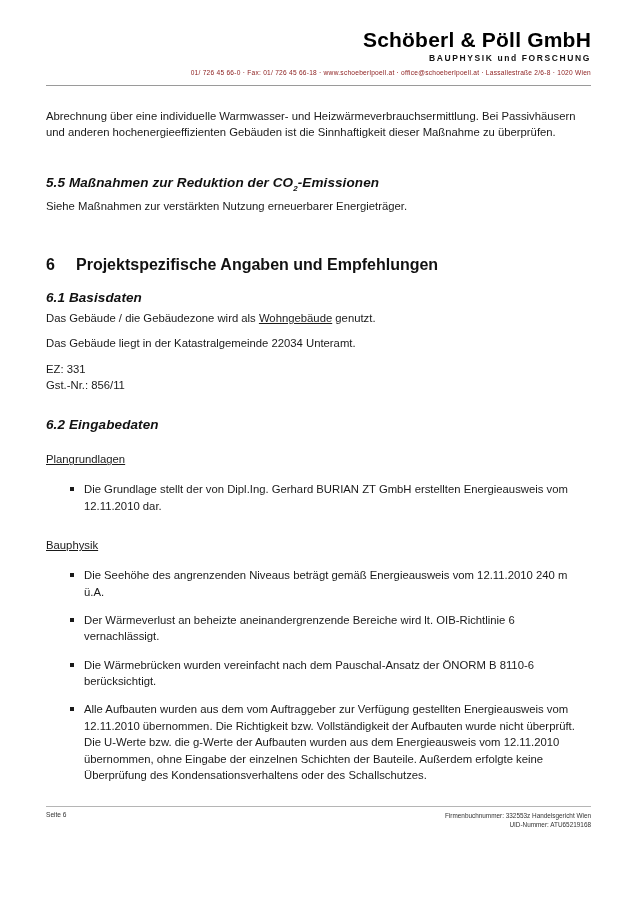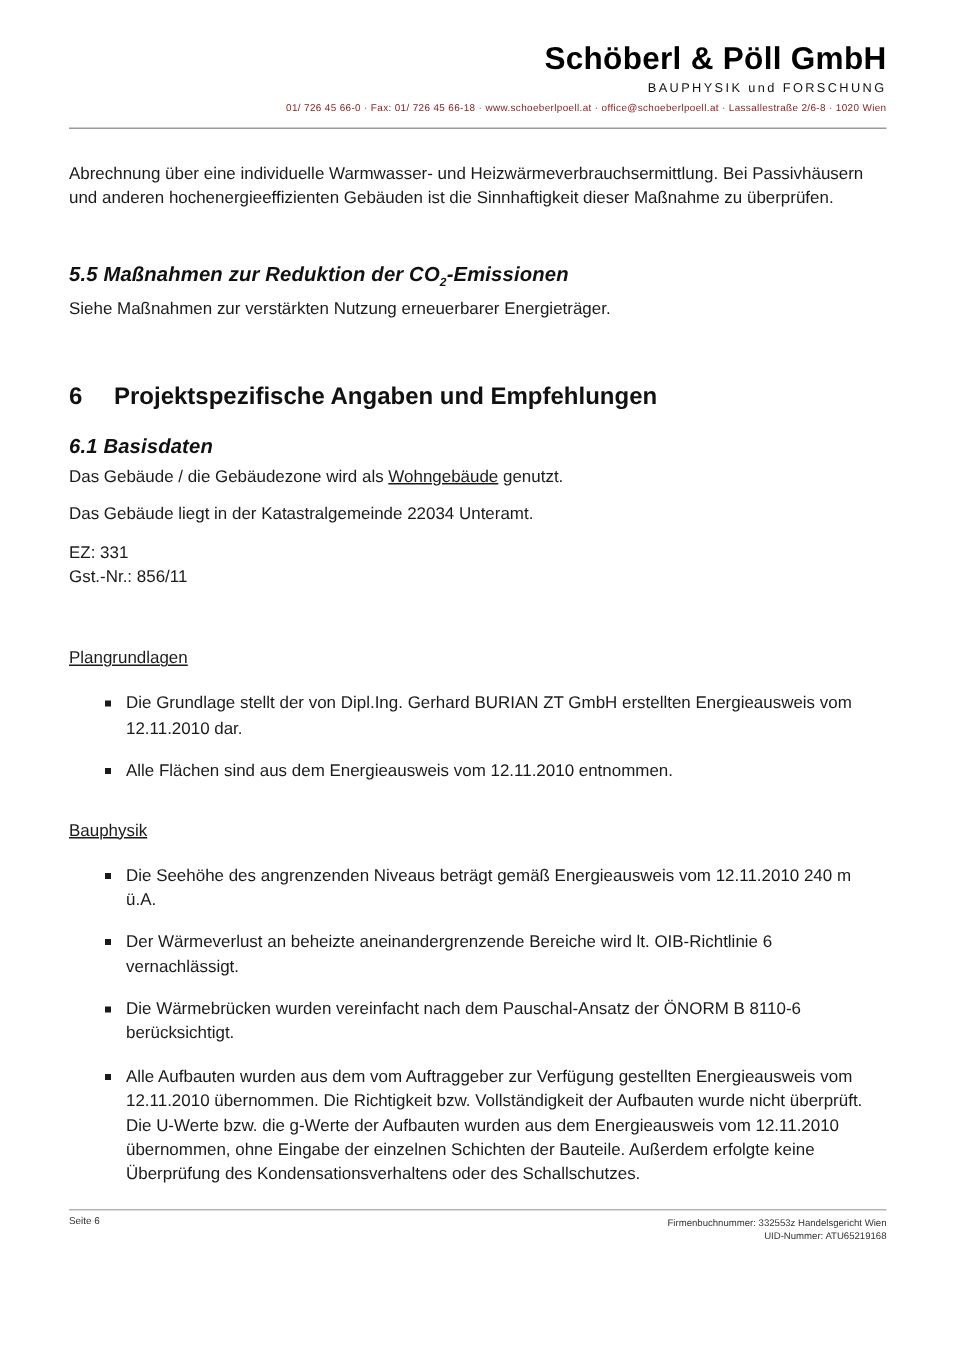--- a/index.html
+++ b/index.html
@@ -29,21 +29,21 @@
   }
   .company-name {
     font-size: 21px;
     font-weight: bold;
     letter-spacing: 0.2px;
     color: #000;
     line-height: 1.1;
   }
   .company-sub {
     font-size: 8.5px;
-    font-weight: normal;
+    font-weight: bold;
     letter-spacing: 1.6px;
     color: #111;
     margin-top: 2px;
   }
   .company-contact {
     font-size: 6.6px;
     color: #8a1a1a;
     letter-spacing: 0.25px;
     margin-top: 6px;
   }
@@ -172,26 +172,26 @@
     <div class="gap-s"></div>
     <p class="body">Das Gebäude liegt in der Katastralgemeinde 22034 Unteramt.</p>
     <div class="gap-s"></div>
     <p class="body">EZ: 331</p>
     <p class="body">Gst.-Nr.: 856/11</p>
   </div>
 
   <div class="gap-l"></div>
 
   <div>
+    <h2 class="sec">6.2  Eingabedaten</h2>
     <div class="gap-m"></div>
 
     <div class="sub-label">Plangrundlagen</div>
     <ul class="bullets">
       <li>Die Grundlage stellt der von Dipl.Ing. Gerhard BURIAN ZT GmbH erstellten Energieausweis vom 12.11.2010 dar.</li>
-      <li>Alle Flächen sind aus dem Energieausweis vom 12.11.2010 entnommen.</li>
     </ul>
 
     <div class="gap-s"></div>
 
     <div class="sub-label">Bauphysik</div>
     <ul class="bullets">
       <li>Die Seehöhe des angrenzenden Niveaus beträgt gemäß Energieausweis vom 12.11.2010 240 m ü.A.</li>
       <li>Der Wärmeverlust an beheizte aneinandergrenzende Bereiche wird lt. OIB-Richtlinie 6 vernachlässigt.</li>
       <li>Die Wärmebrücken wurden vereinfacht nach dem Pauschal-Ansatz der ÖNORM B 8110-6 berücksichtigt.</li>
       <li>Alle Aufbauten wurden aus dem vom Auftraggeber zur Verfügung gestellten Energieausweis vom 12.11.2010 übernommen. Die Richtigkeit bzw. Vollständigkeit der Aufbauten wurde nicht überprüft. Die U-Werte bzw. die g-Werte der Aufbauten wurden aus dem Energieausweis vom 12.11.2010 übernommen, ohne Eingabe der einzelnen Schichten der Bauteile. Außerdem erfolgte keine Überprüfung des Kondensationsverhaltens oder des Schallschutzes.</li>

